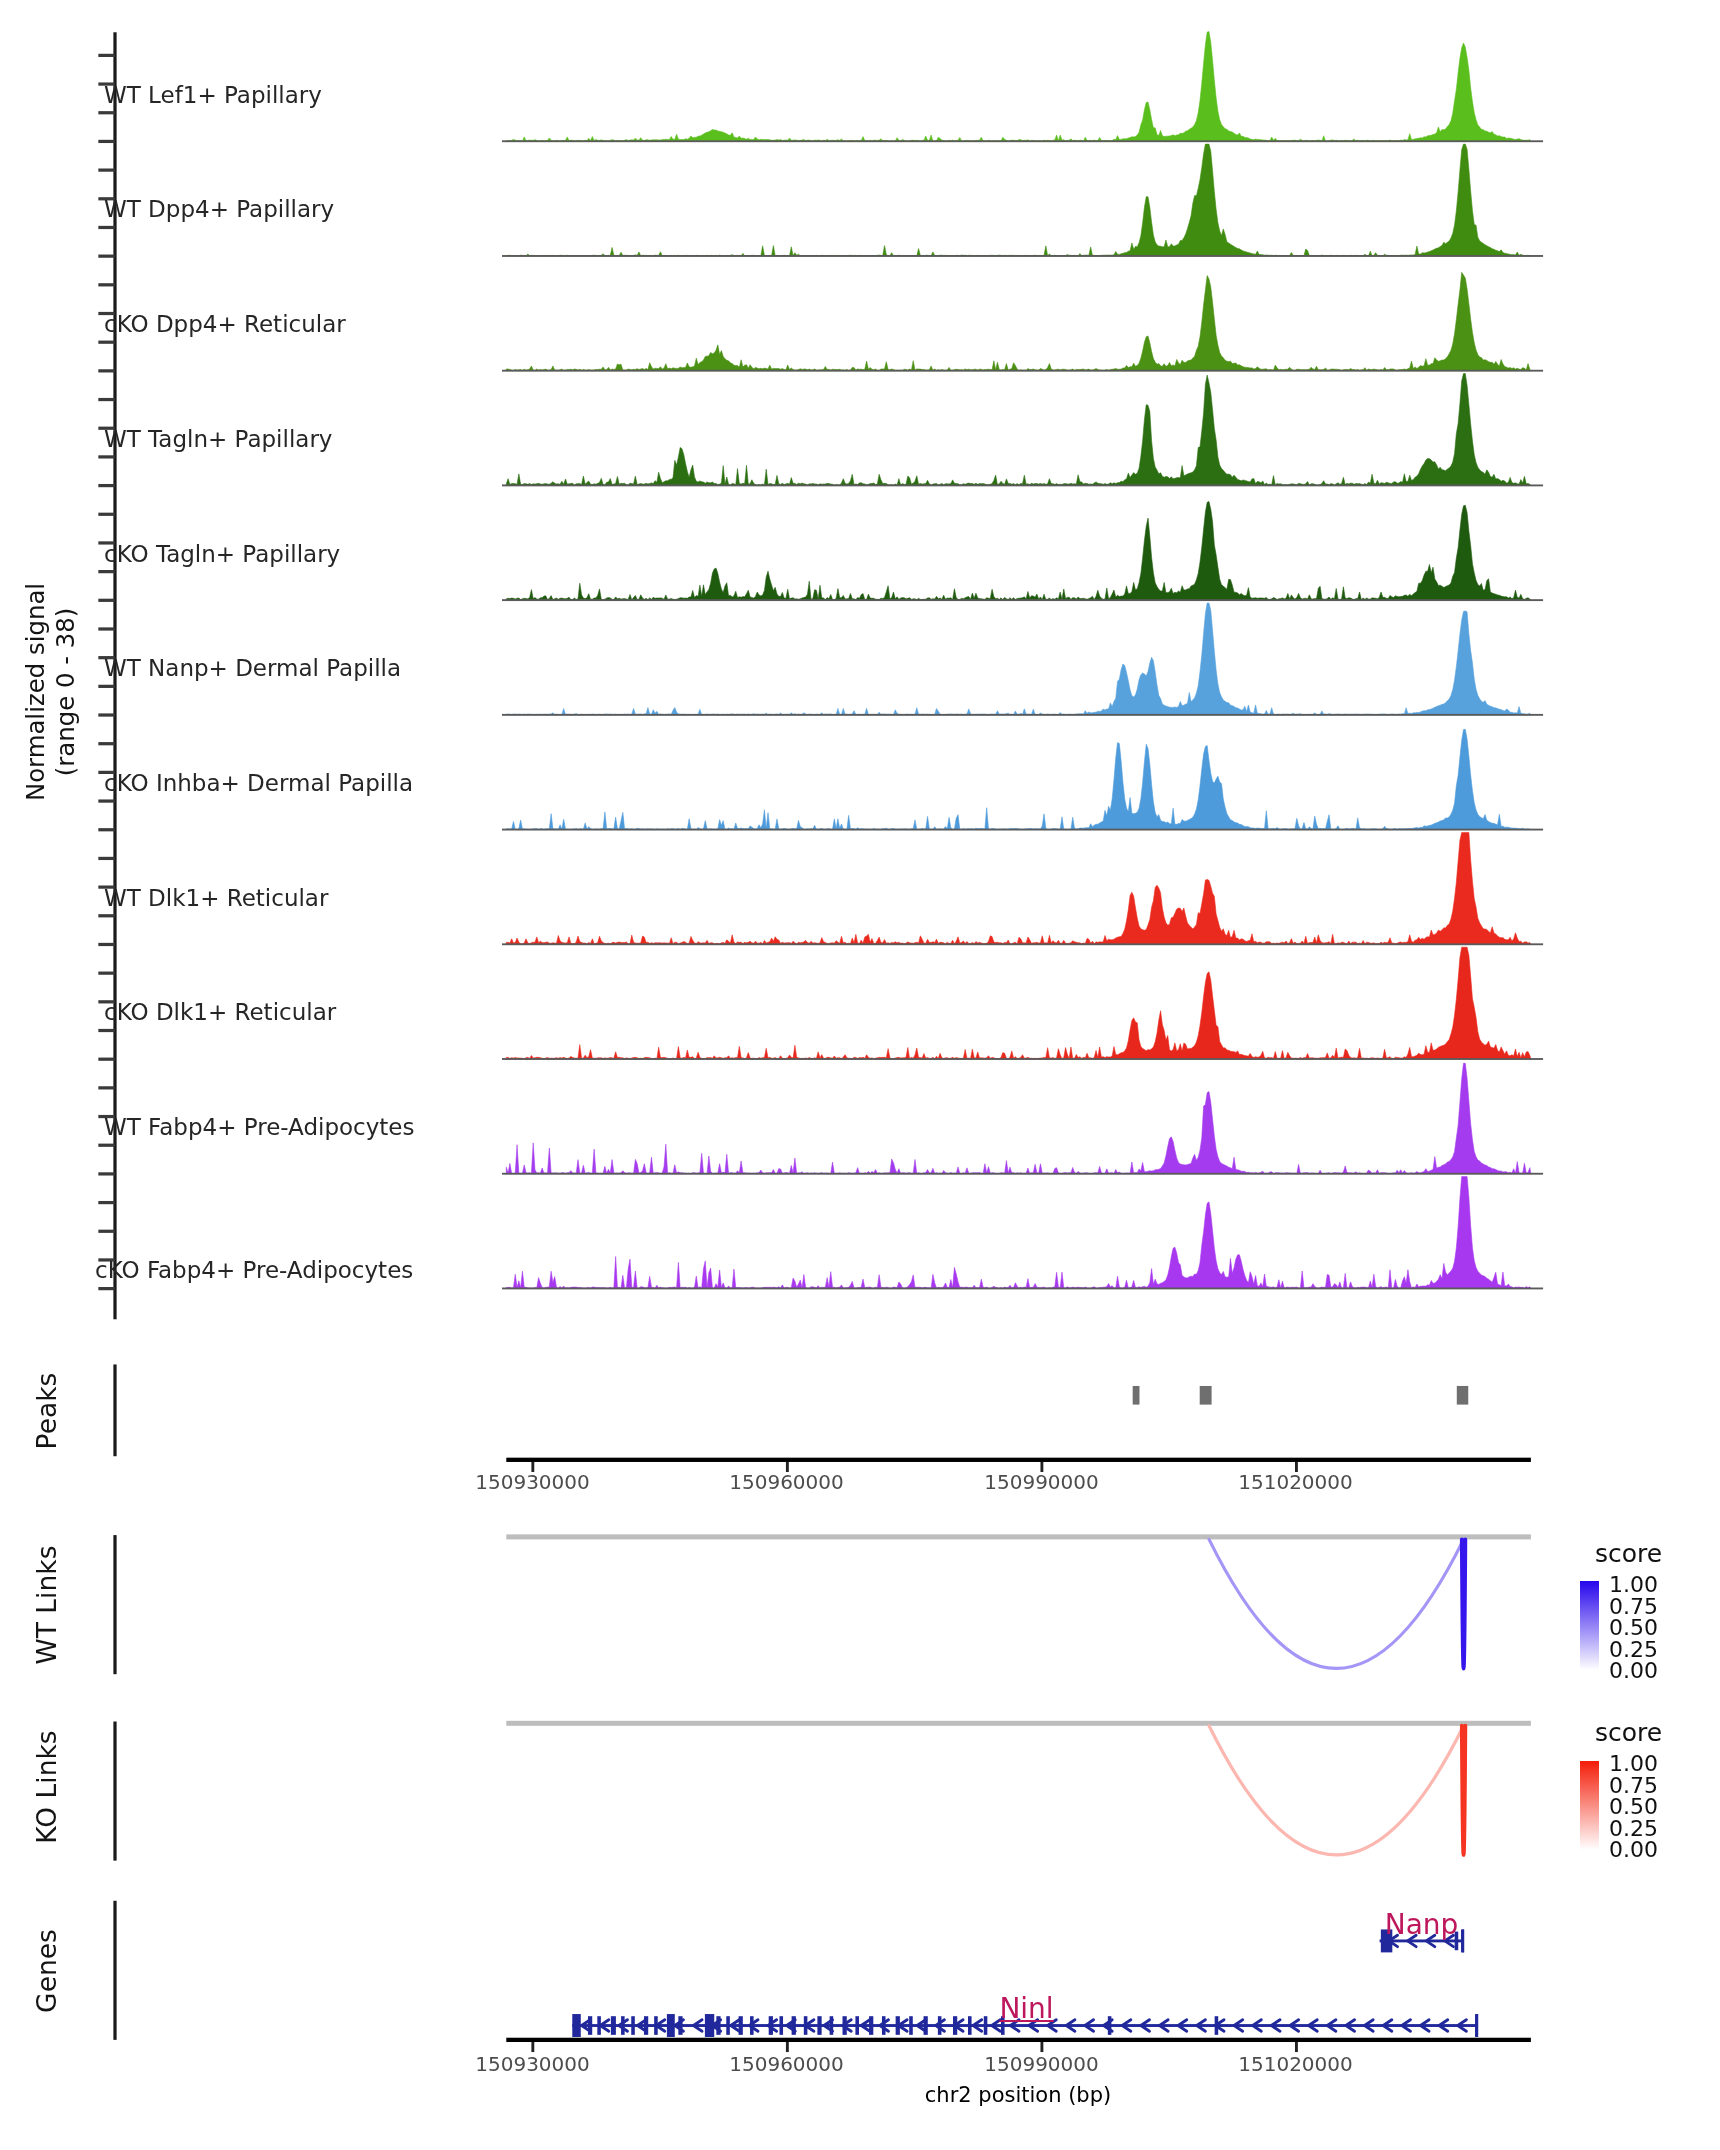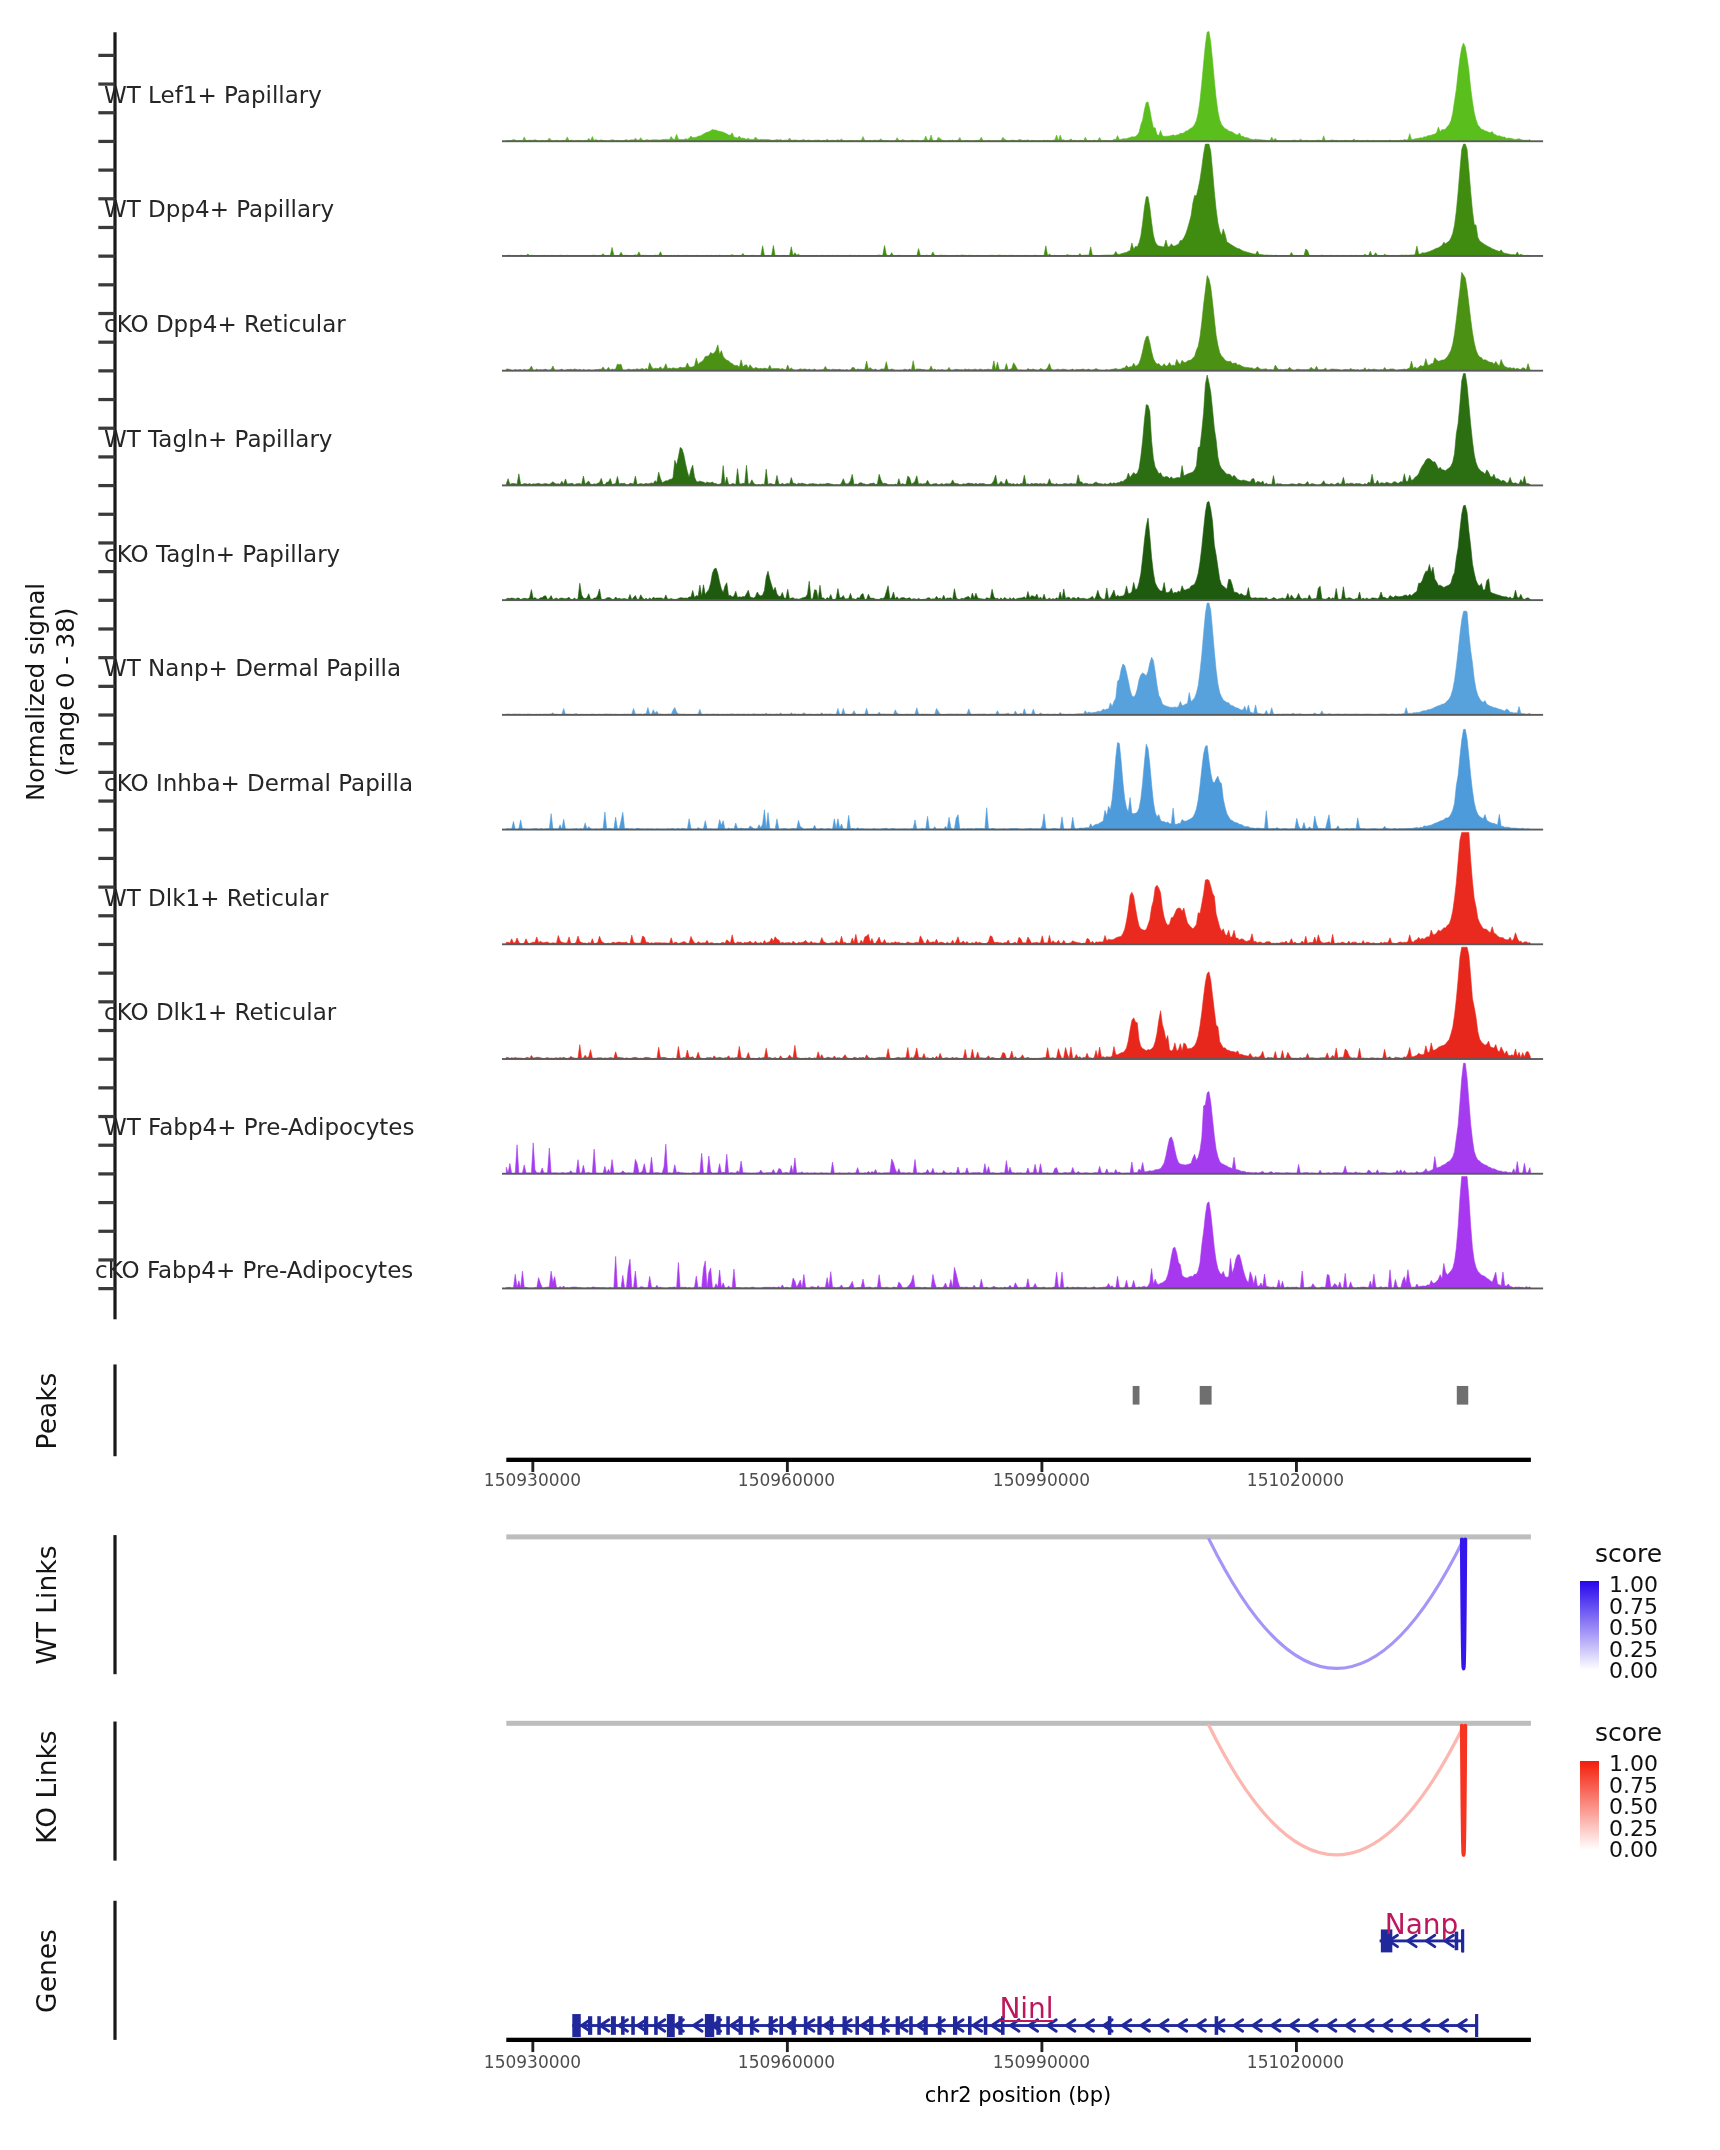--- a/index.html
+++ b/index.html
@@ -2,21 +2,21 @@
 <html style="font-size:11.5px"><head>
 <meta charset="utf-8">
 <style>
   html,body{margin:0;padding:0;background:#ffffff;}
   #root{position:relative;width:1721px;height:2151px;background:#ffffff;overflow:hidden;
         font-family:"DejaVu Sans","Liberation Sans",sans-serif;}
   #gfx{position:absolute;left:0;top:0;}
   .abs{position:absolute;}
   .rot{transform:rotate(-90deg);text-align:center;}
   .track-label{font-size:23px;color:#262626;text-align:left;white-space:nowrap;}
-  .xtick{font-size:17px;color:#4d4d4d;text-align:center;white-space:nowrap;}
+  .xtick{font-size:20px;color:#4d4d4d;text-align:center;white-space:nowrap;}
   .sec-label{font-size:26.5px;color:#141414;white-space:nowrap;}
   .yaxis-label{font-size:24.4px;color:#141414;line-height:30px;}
   .leg-title{font-size:25px;color:#111;margin-left:16px;}
   .leg-tick{font-size:22px;color:#111;position:absolute;left:0;white-space:nowrap;}
   .leg-bar{position:absolute;width:19.4px;}
   .gene-label{font-size:28px;color:#be185d;text-align:center;white-space:nowrap;}
 </style>
 </head>
 <body>
 

